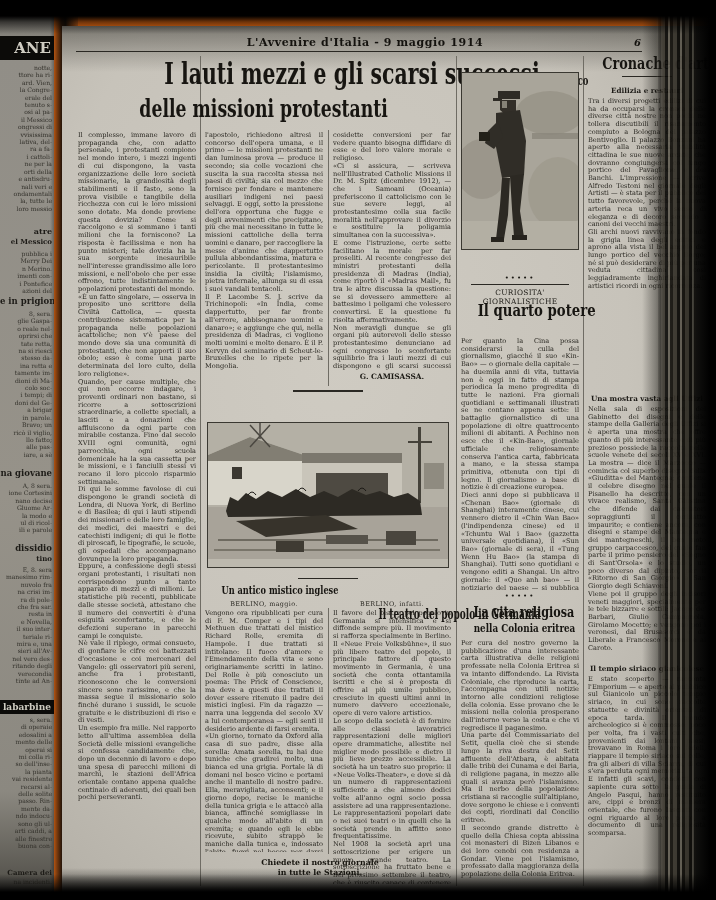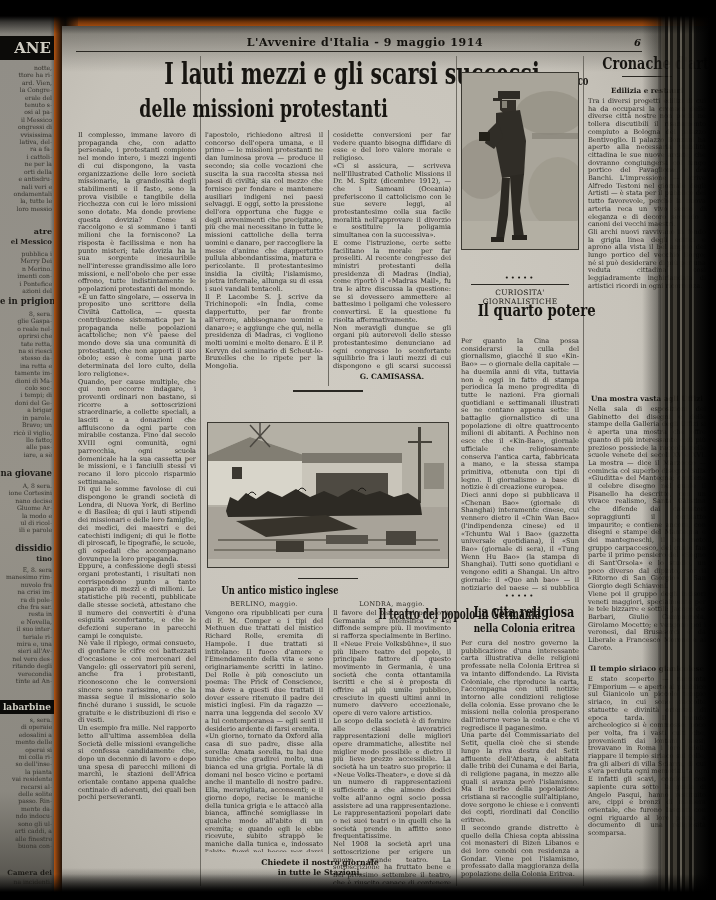--- a/index.html
+++ b/index.html
@@ -213,21 +213,21 @@
       </svg>
     </div>
 
     <div class="abs rule-h" style="left:236px;top:552px;width:60px;"></div>
     <div class="abs headline" style="left:143px;top:558px;width:118px;font-size:10.5px;"><span class="cond" style="transform:scaleX(.78);">Un antico mistico inglese</span></div>
     <div class="abs dateline" style="left:143px;top:574px;width:118px;">BERLINO, maggio.</div>
     <div class="abs body-text" style="left:143px;top:584px;width:118px;height:242px;">Vengono ora ripubblicati per cura di F. M. Comper e i tipi del Methuen due trattati del mistico Richard Rolle, eremita di Hampole. I due trattati si intitolano: Il fuoco d'amore e l'Emendamento della vita e sono originariamente scritti in latino. Del Rolle è più conosciuto un poema: The Prick of Conscience, ma deve a questi due trattati il dover essere ritenuto il padre dei mistici inglesi. Fin da ragazzo — narra una leggenda del secolo XV a lui contemporanea — egli sentì il desiderio ardente di farsi eremita.
 «Un giorno, tornato da Oxford alla casa di suo padre, disse alla sorella: Amata sorella, tu hai due tuniche che gradirei molto, una bianca ed una grigia. Portale là di domani nel bosco vicino e portami anche il mantello di nostro padre. Ella, meravigliata, acconsentì; e il giorno dopo, recise le maniche della tunica grigia e le attaccò alla bianca, affinché somigliasse in qualche modo all'abito di un eremita; e quando egli le ebbe ricevute, subito strappò le maniche dalla tunica e, indossato l'abito, fuggì nel bosco per darsi alla contemplazione». Da quel giorno la sua vita fu un continuo salire verso la perfezione; e i due trattati ora ristampati ne serbano la fiamma ardente e l'ingenuo candore.</div>
 
     <div class="abs headline" style="left:271px;top:580px;width:118px;font-size:14px;"><span class="cond" style="transform:scaleX(.64);">Il teatro del popolo in Germania</span></div>
-    <div class="abs dateline" style="left:271px;top:574px;width:118px;">LONDRA, maggio.</div>
+    <div class="abs dateline" style="left:271px;top:574px;width:118px;">BERLINO, infatti.</div>
     <div class="abs body-text" style="left:271px;top:584px;width:118px;height:274px;">Il favore del teatro pel popolo in Germania si intensifica e si diffonde sempre più. Il movimento si rafforza specialmente in Berlino. Il «Neue Freie Volksbühne», il suo più libero teatro del popolo, il principale fattore di questo movimento in Germania, è una società che conta ottantamila iscritti e che si è proposta di offrire al più umile pubblico, cresciuto in questi ultimi anni in numero davvero eccezionale, opere di vero valore artistico.
 Lo scopo della società è di fornire alle classi lavoratrici rappresentazioni delle migliori opere drammatiche, allestite nel miglior modo possibile e dietro il più lieve prezzo accessibile. La società ha un teatro suo proprio: il «Neue Volks-Theater», e dove si dà un numero di rappresentazioni sufficiente a che almeno dodici volte all'anno ogni socio possa assistere ad una rappresentazione. Le rappresentazioni popolari date o nei suoi teatri o in quelli che la società prende in affitto sono frequentatissime.
 Nel 1908 la società aprì una sottoscrizione per erigere un nuovo grande teatro. La sottoscrizione ha fruttato bene e nel prossimo settembre il teatro, che è riuscito capace di contenere duemila persone, sarà aperto ed inaugurato a Berlino. Un'altra iniziativa è stata presa dalla società: quella di inaugurare una specie di «Teatro di prova» dove si faranno giudicare dal popolo opere di autori ignoti e giovanissimi.</div>
 
     <div class="abs" style="left:188px;top:832px;width:140px;font-weight:bold;font-size:7.8px;line-height:10px;text-align:center;color:#17150f;white-space:pre-line;">Chiedete il nostro giornale
 in tutte le Stazioni.</div>
 
     <div class="abs headline" style="left:399px;top:48px;width:118px;font-size:12px;"><span class="cond" style="transform:scaleX(.7);">La Francia al Marocco</span></div>
     <div class="abs photo-frame" style="left:399px;top:46px;width:118px;height:178px;">
       <svg width="116" height="176" viewBox="0 0 116 176">

